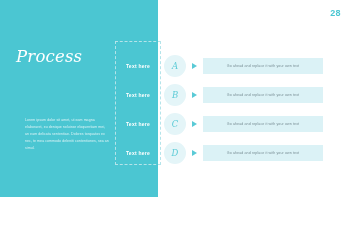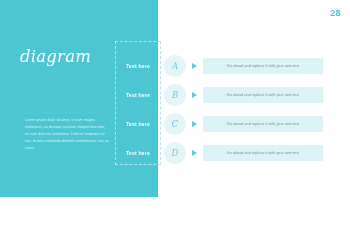--- a/index.html
+++ b/index.html
@@ -147,21 +147,21 @@
   }
 </style>
 </head>
 <body>
 
 <div class="slide">
 
   <div class="left-panel">
 
     <div class="title">
-      <span class="l2">diagram</span>
+      <span>Process</span>
     </div>
 
     <div class="body-copy">Lorem ipsum dolor sit amet, ut eam magna elaboraret, eu denique noluisse eloquentiam mei, an eam delicata sententiae. Dolores torquatos ex nec, te mea commodo deleniti contentiones, sea an simul.</div>
   </div>
 
   <div class="label-box"></div>
 
   <div class="label-cell" style="top:55px;">
     <span>Text here</span>
   </div>

